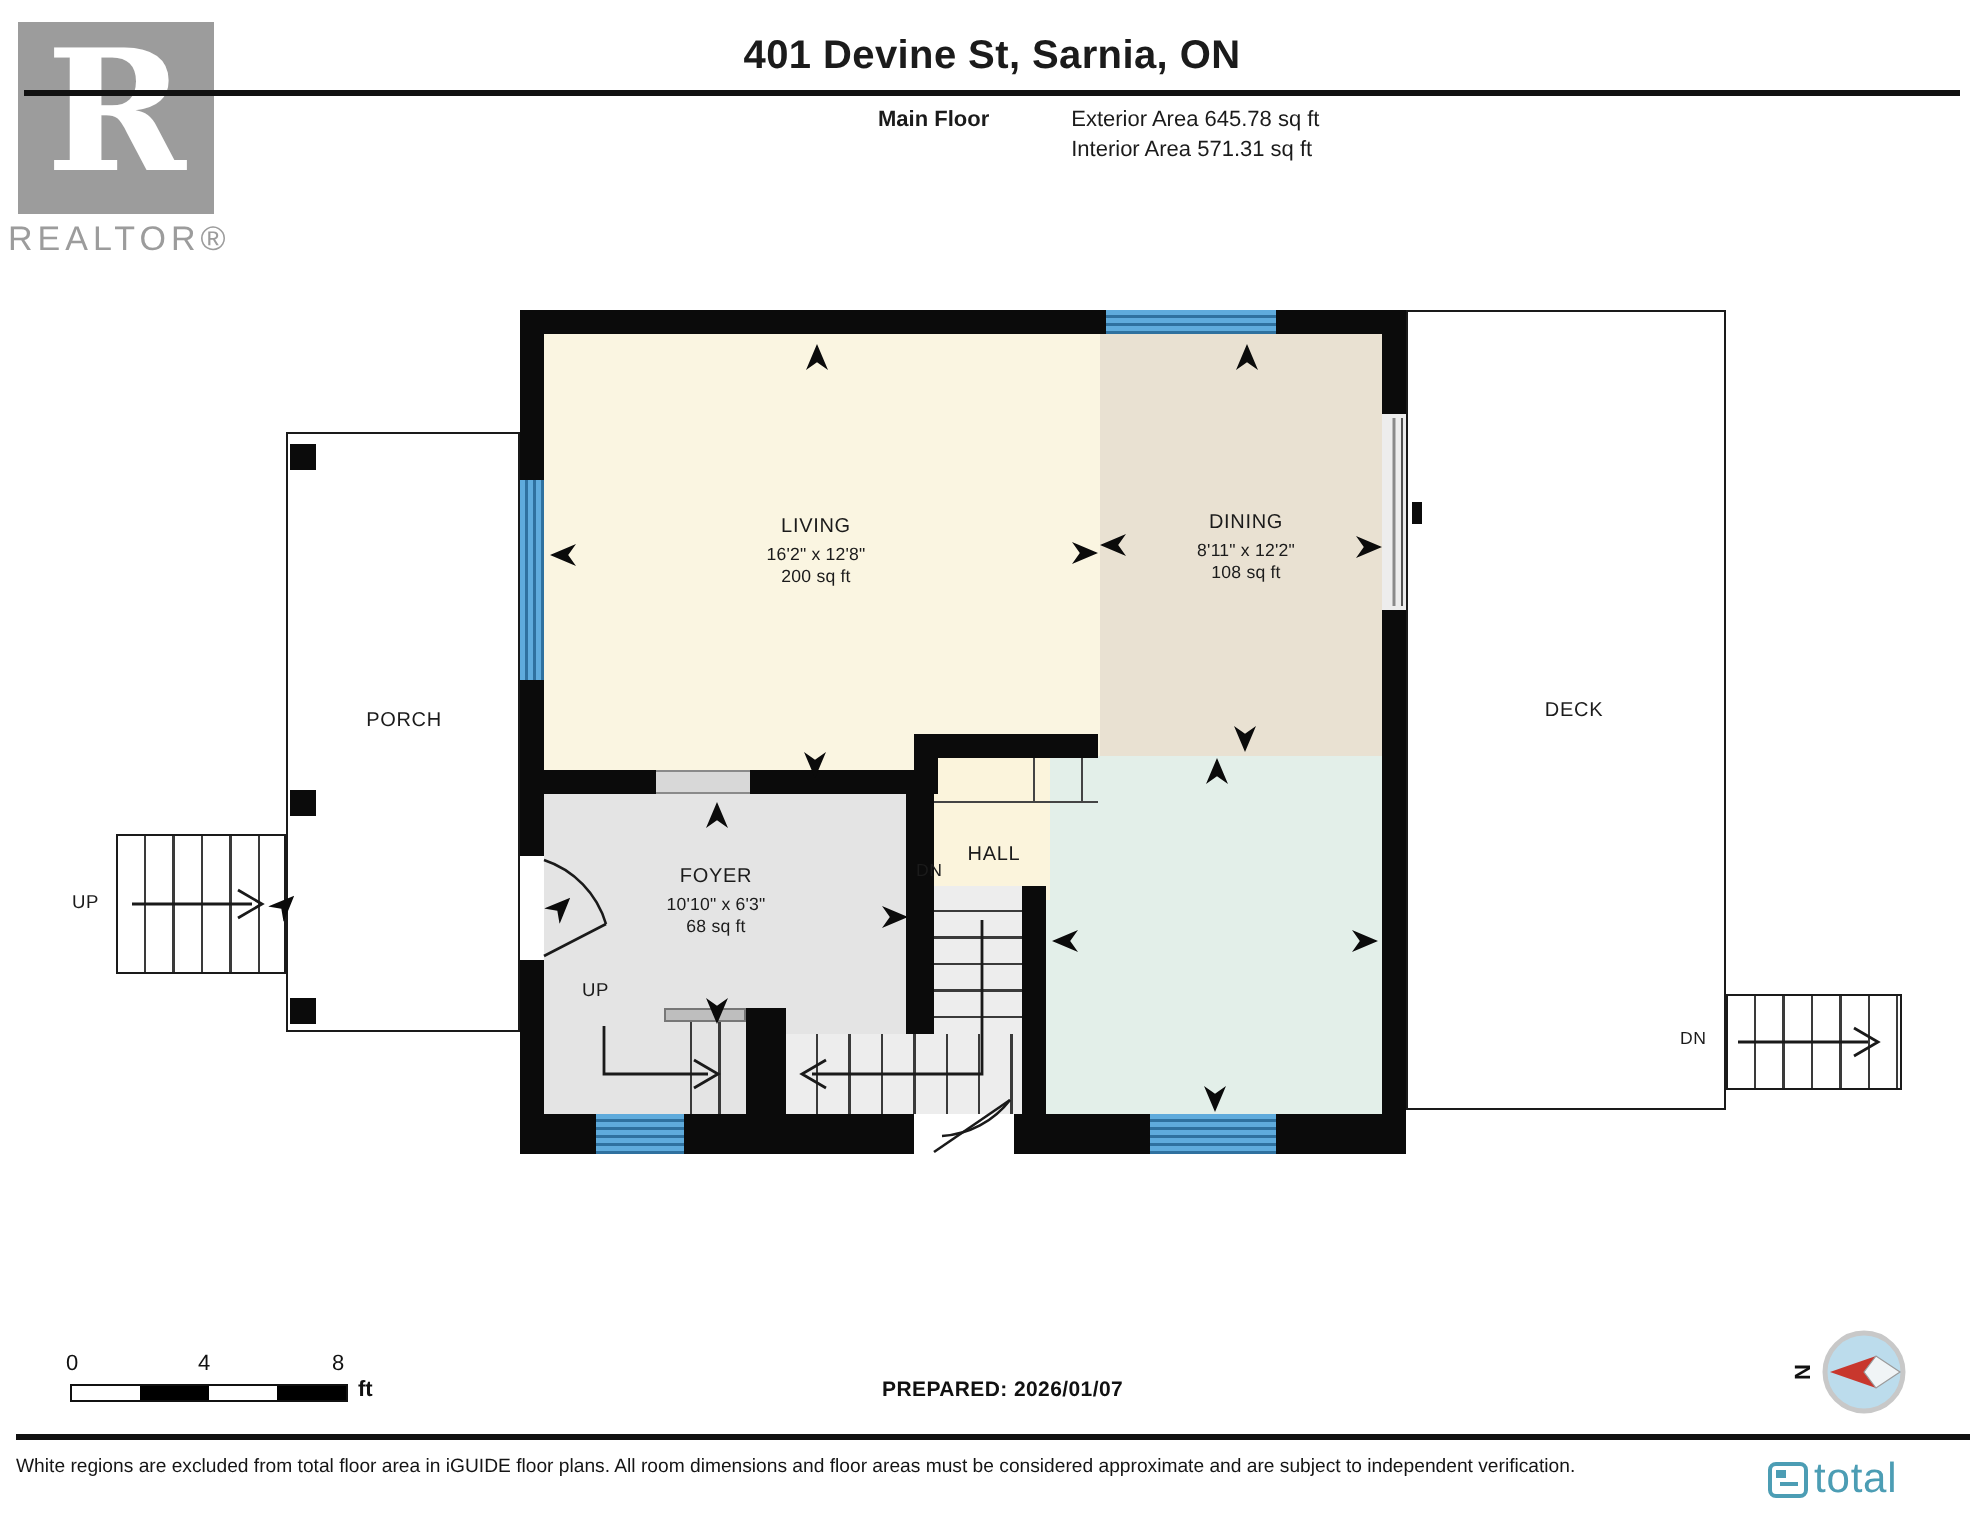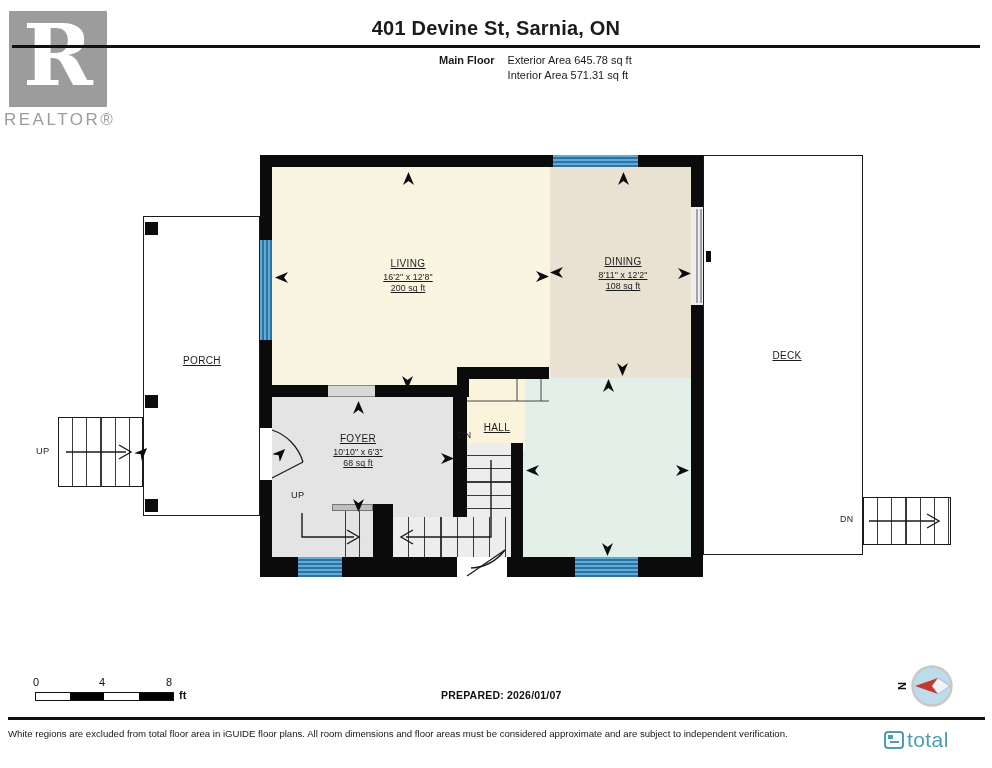--- a/index.html
+++ b/index.html
@@ -5,21 +5,21 @@
   html,body{margin:0;padding:0;background:#fff;}
   .page{position:relative;width:992px;height:768px;background:#ffffff;
         font-family:"Liberation Sans",sans-serif;overflow:hidden;color:#1b1b1b;}
   
   .hline{position:absolute;left:12px;top:45px;width:968px;height:2.5px;background:#111;z-index:30;}
   .realtor-box{position:absolute;left:9px;top:11px;width:98px;height:96px;background:#9c9c9c;z-index:20;
                display:flex;align-items:center;justify-content:center;}
   .realtor-r{font-family:"DejaVu Serif",serif;font-weight:bold;font-size:84px;color:#fff;line-height:1;margin-top:-6px;}
   .realtor-word{position:absolute;left:4px;top:110px;width:130px;font-size:17px;letter-spacing:2.5px;color:#9c9c9c;z-index:20;}
   .title{position:absolute;left:0;top:17px;width:992px;text-align:center;font-size:20px;font-weight:bold;letter-spacing:.2px;}
-  .subhdr{position:absolute;left:439px;top:54px;display:flex;align-items:flex-start;font-size:11px;}
+  .subhdr{position:absolute;left:439px;top:54px;display:flex;align-items:flex-start;font-size:11px;gap:28px;}
   .subhdr .fl{font-weight:bold;margin-right:13px;}
   .subhdr .areas span{display:block;margin-bottom:3px;}
   
   .fill{position:absolute;}
   .f-living{left:272px;top:167px;width:278px;height:224px;background:#faf5e1;}
   .f-dining{left:550px;top:167px;width:141px;height:211px;background:#e9e1d2;}
   .f-kitchen{left:523px;top:378px;width:168px;height:179px;background:#e3efe9;}
   .f-hall{left:457px;top:379px;width:68px;height:71px;background:#fbf4dc;}
   .f-foyer{left:272px;top:391px;width:181px;height:166px;background:#e4e4e4;}
   
@@ -40,21 +40,21 @@
   .steps-h{background-image:repeating-linear-gradient(180deg,transparent 0 12px,#3a3a3a 12px 13.2px);}
   
   .wall{position:absolute;background:#0b0b0b;}
   
   .win-v{position:absolute;background:repeating-linear-gradient(90deg,#5fabdc 0 2.5px,#2f719f 2.5px 4px);}
   .win-h{position:absolute;background:repeating-linear-gradient(180deg,#5fabdc 0 2.5px,#2f719f 2.5px 4px);}
   .gap-white{position:absolute;background:#ffffff;}
   .gap-gray{position:absolute;background:#ededed;}
   .opening{position:absolute;left:328px;top:385px;width:47px;height:12px;background:#d8d8d8;border-top:1px solid #8a8a8a;border-bottom:1px solid #8a8a8a;box-sizing:border-box;}
   
-  .rlabel{position:absolute;width:150px;text-align:center;font-size:10px;line-height:1.25;letter-spacing:.35px;color:#1b1b1b;text-decoration:underline;}
+  .rlabel{position:absolute;width:150px;text-align:center;font-size:10px;line-height:1.25;letter-spacing:.35px;color:#1b1b1b;}
   .rlabel .dims,.rlabel .area{display:block;font-size:8.8px;letter-spacing:.1px;margin-top:1px;}
   .rlabel .nm{display:block;}
   .slabel{position:absolute;font-size:9.3px;letter-spacing:.3px;color:#1b1b1b;}
   
   .pa{position:absolute;width:13px;height:11px;background:#0b0b0b;
       clip-path:polygon(0 0,100% 50%,0 100%,30% 50%);}
   .pa.up{transform:rotate(-90deg);}
   .pa.down{transform:rotate(90deg);}
   .pa.left{transform:rotate(180deg);}
   .pa.ne{transform:rotate(-45deg);}

